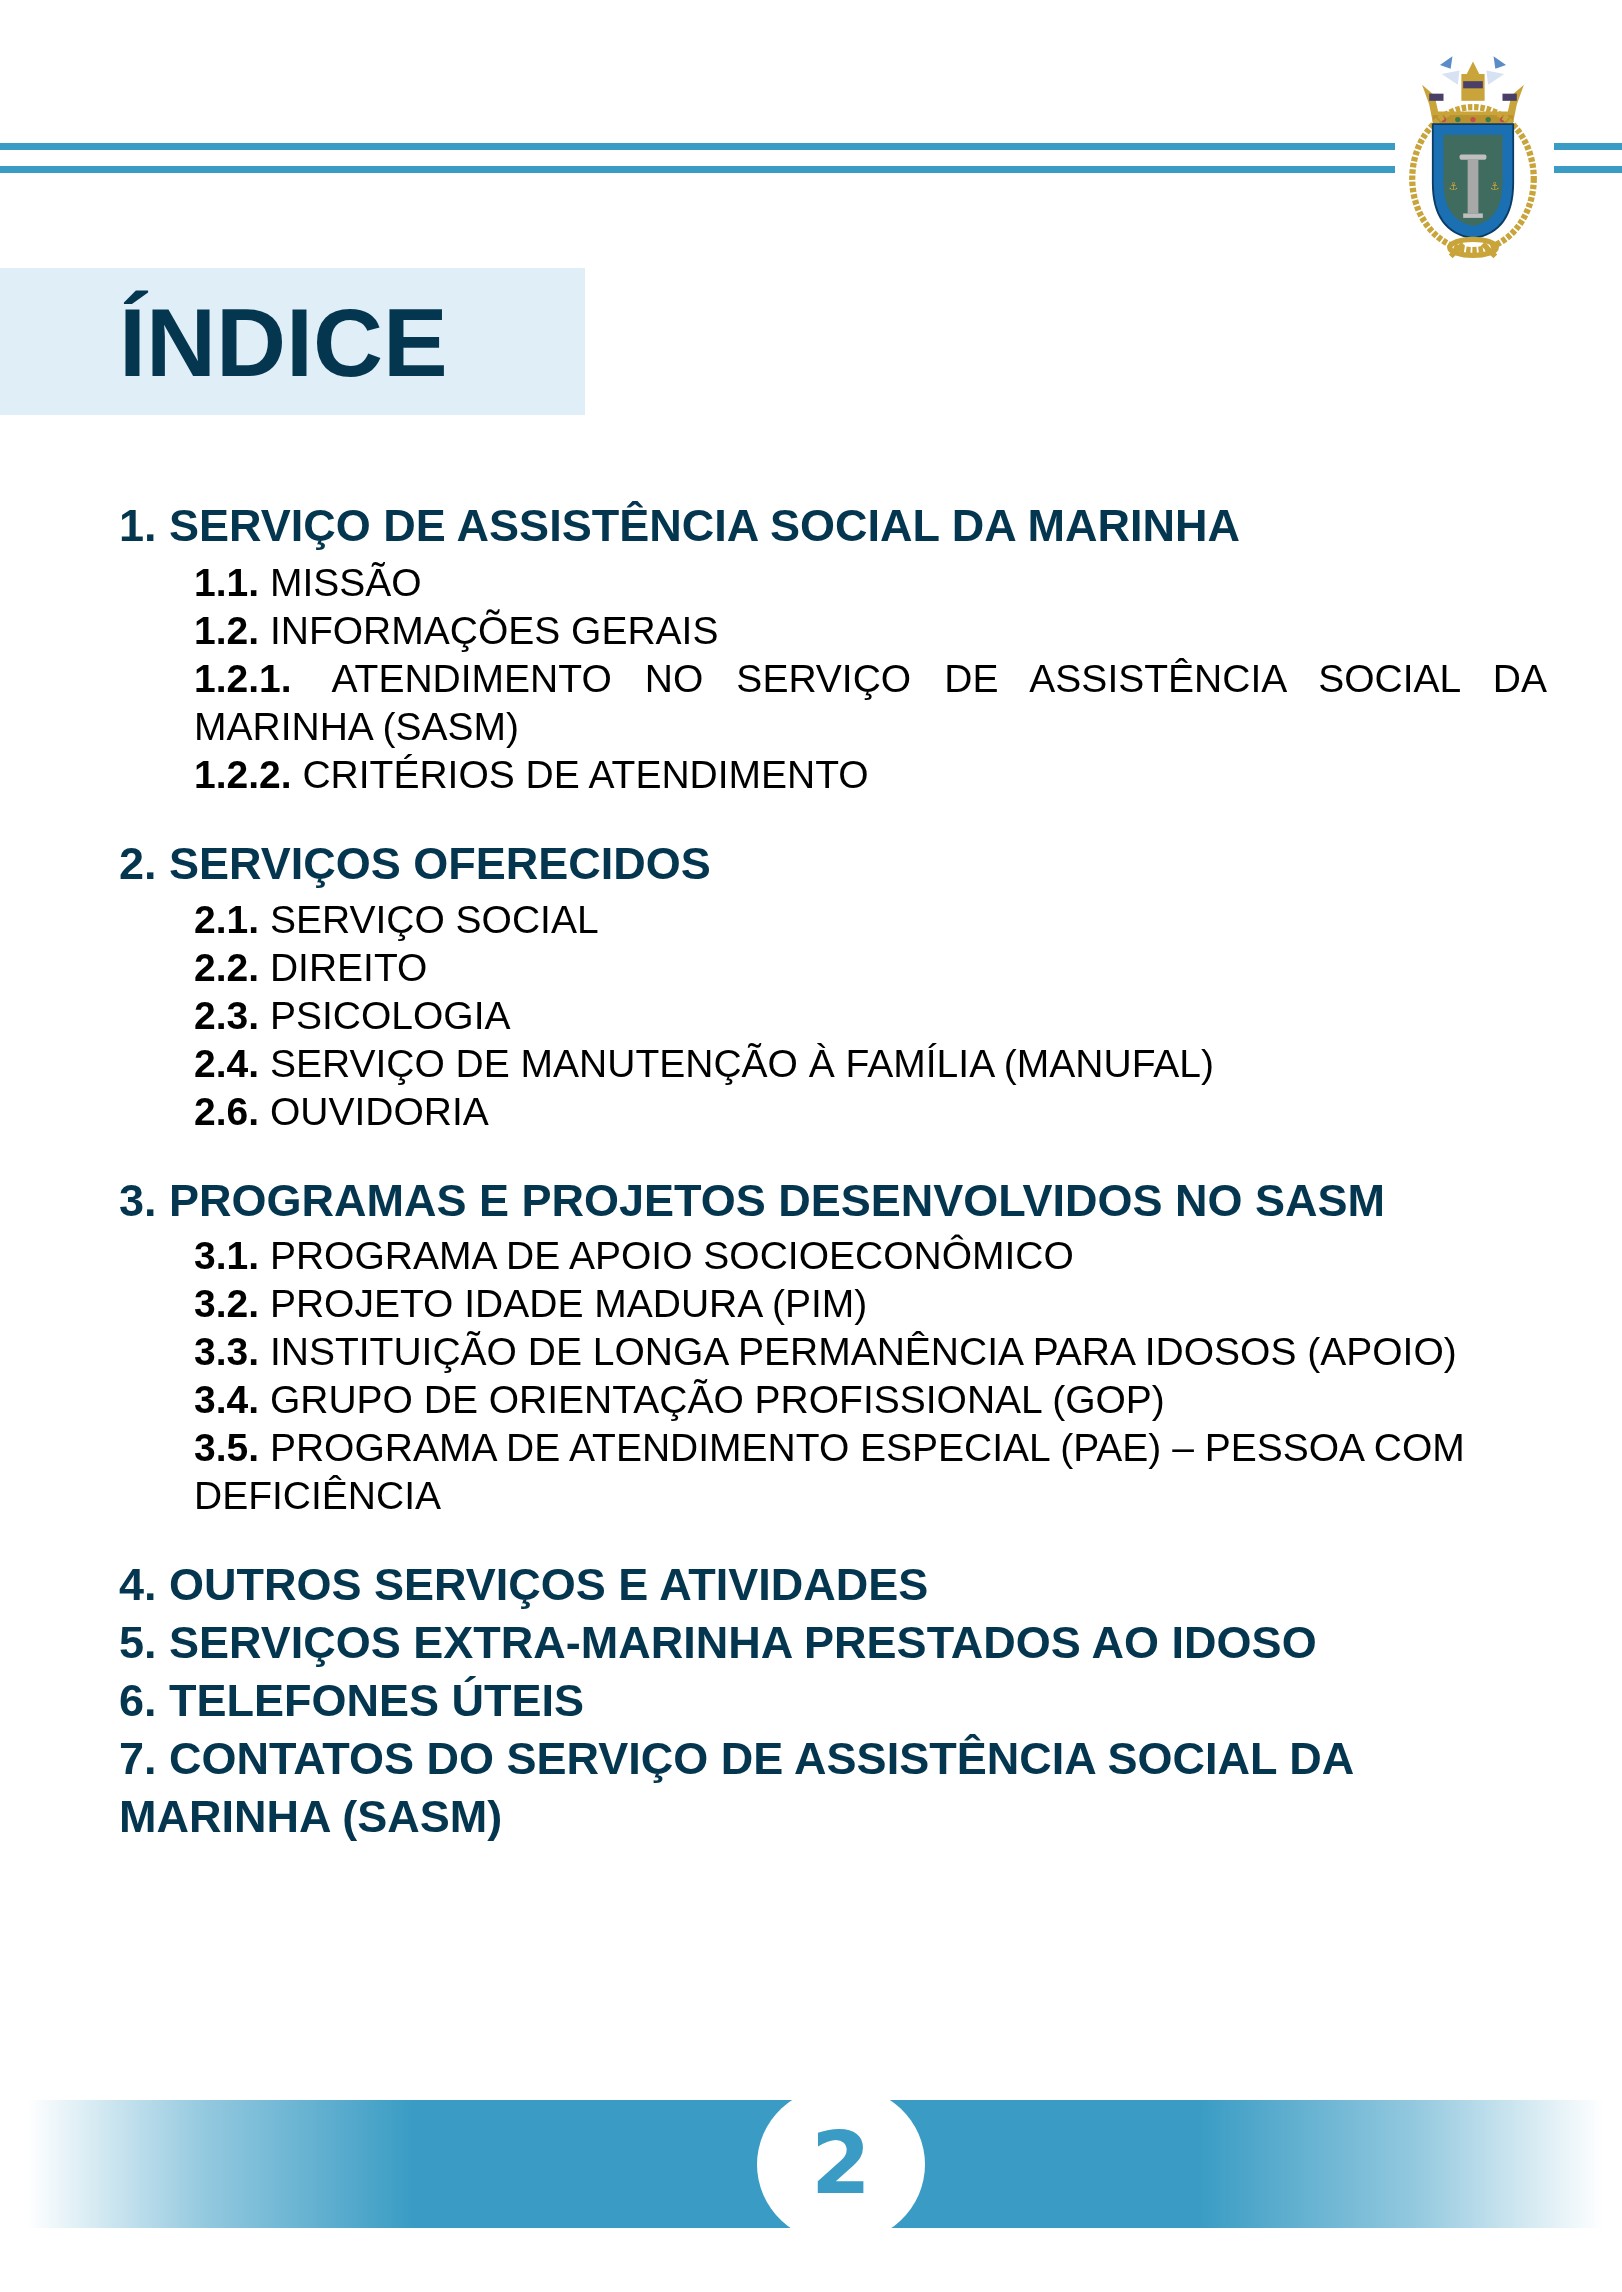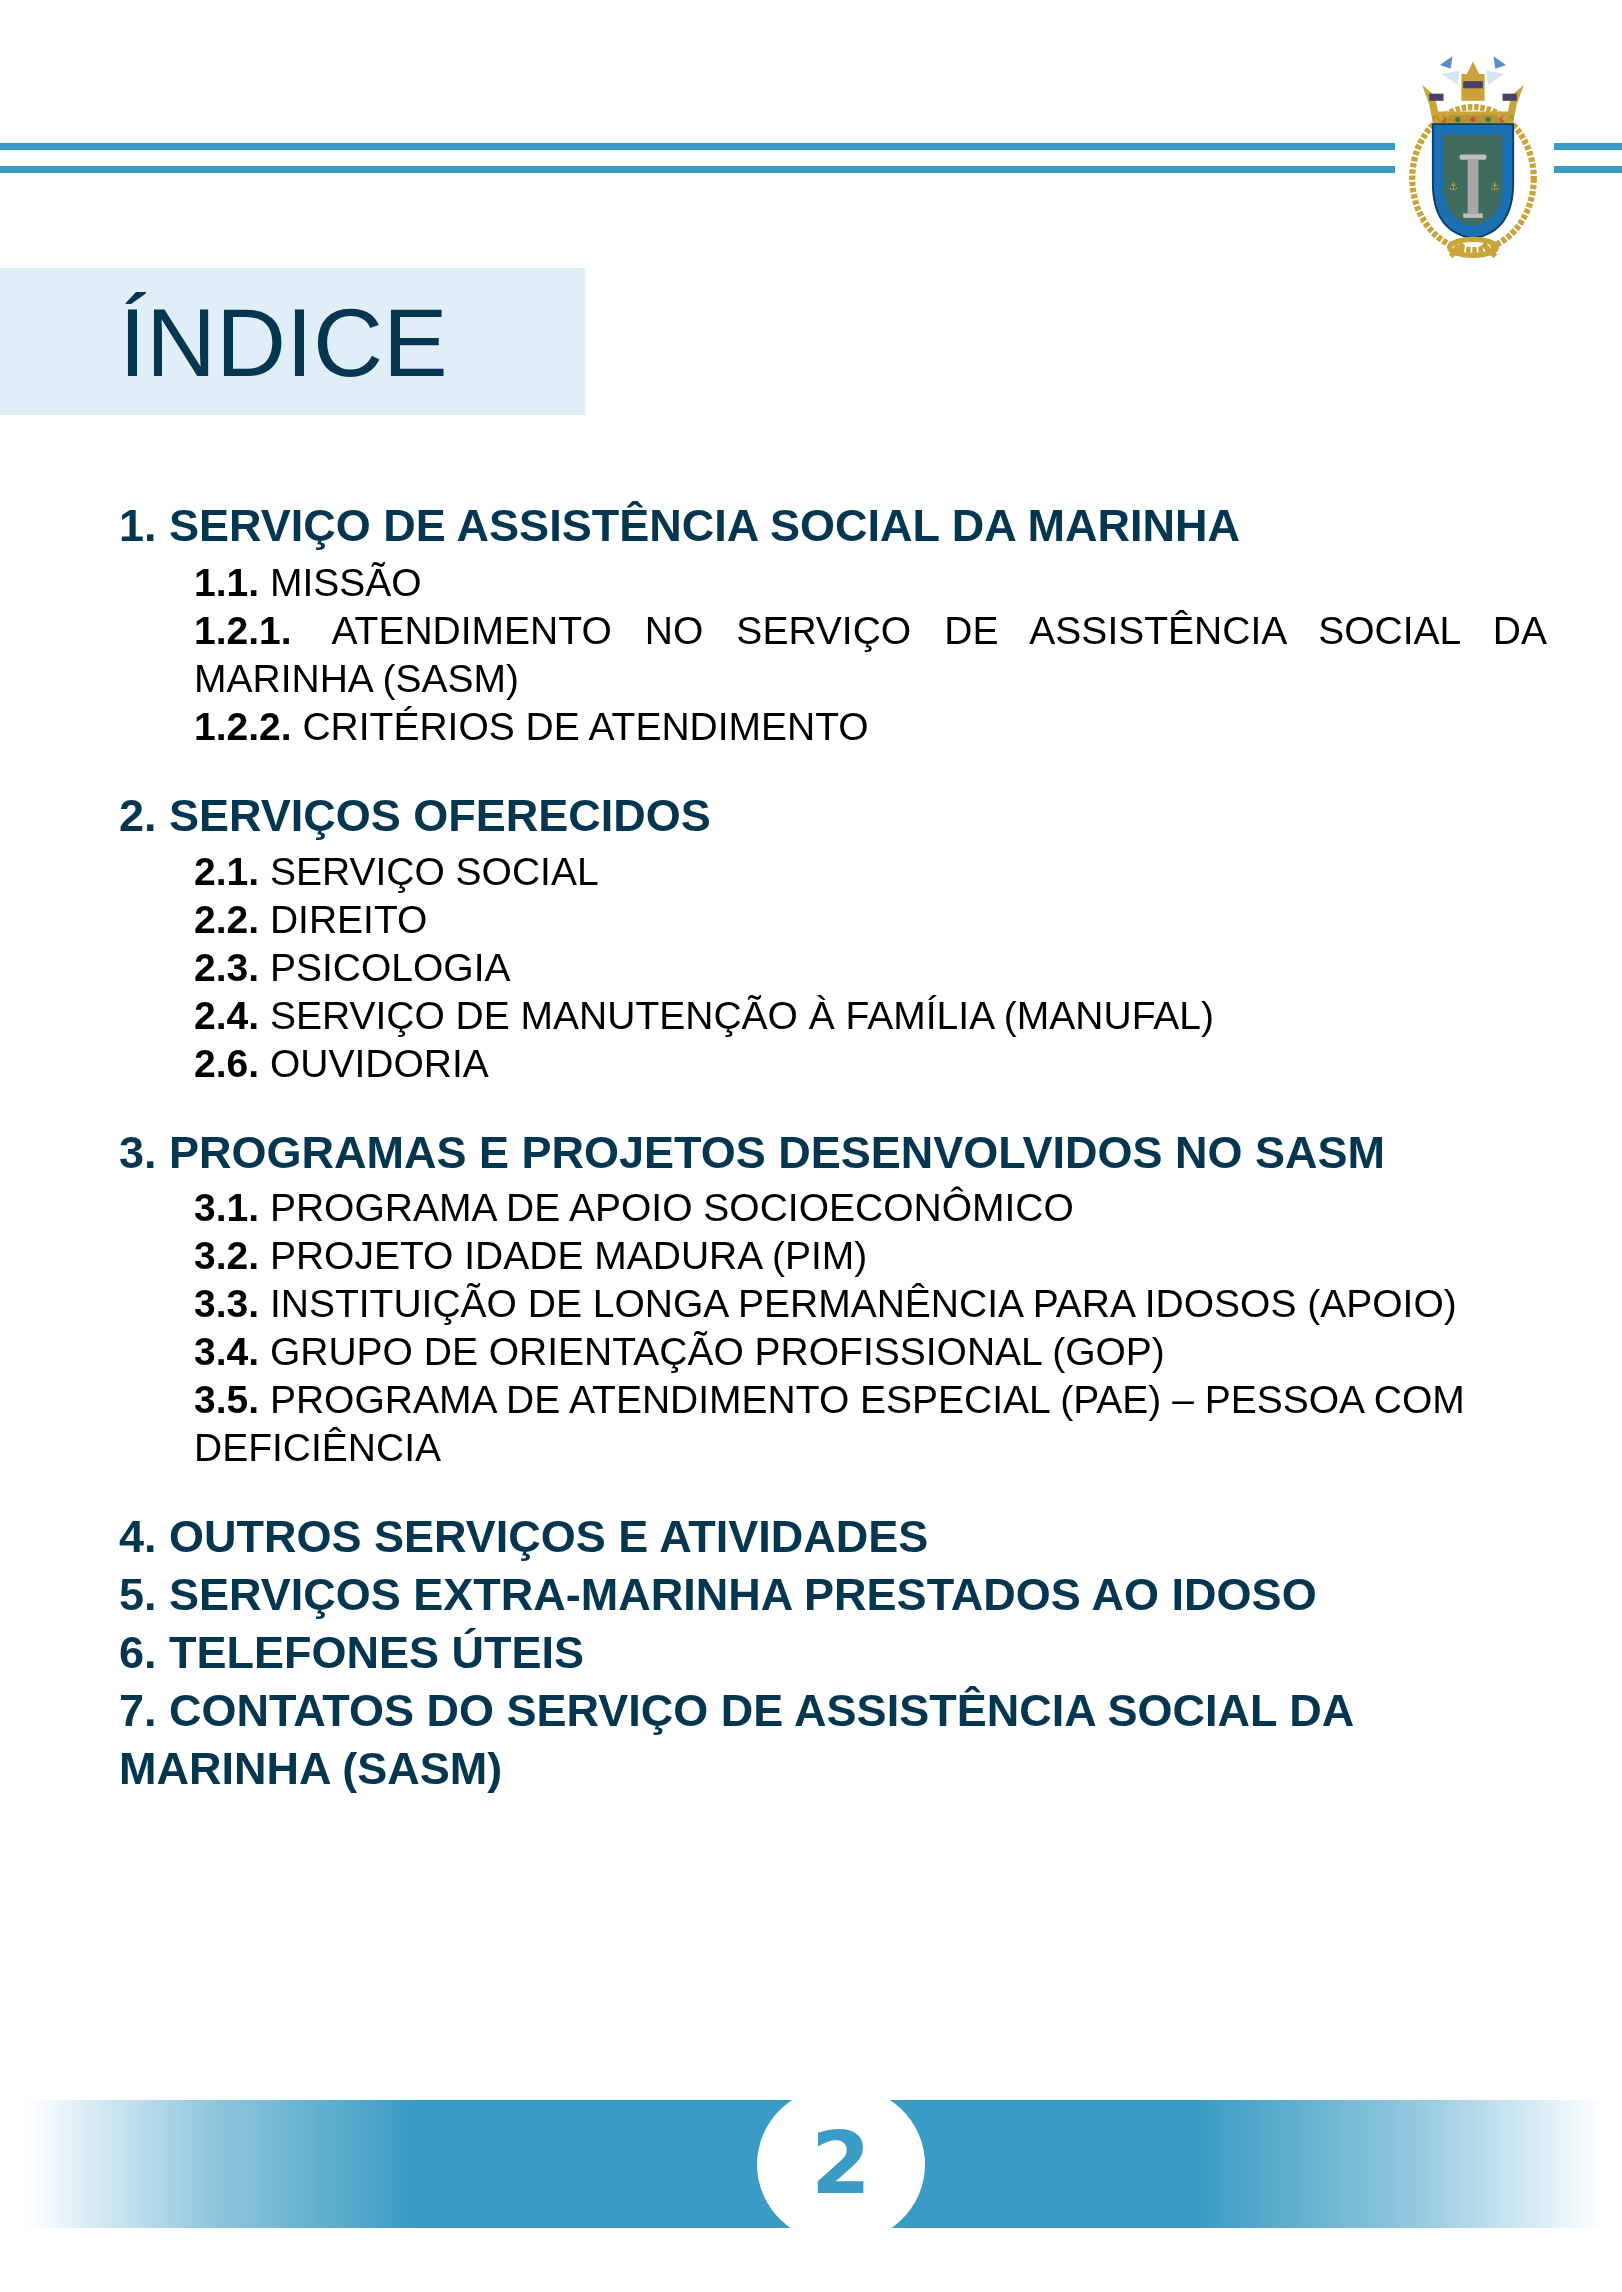--- a/index.html
+++ b/index.html
@@ -15,21 +15,21 @@
   .stripe.right { left: 1554px; width: 69px; }
 
   .crest { position: absolute; left: 1397px; top: 49px; width: 152px; height: 210px; }
 
   .title-block {
     position: absolute; left: 0; top: 268px; width: 585px; height: 147px;
     background: #e0eef7;
   }
   .title-text {
     position: absolute; left: 119px; top: 269px;
-    font-weight: normal; font-size: 97px; line-height: 147px;
+    font-weight: bold; font-size: 97px; line-height: 147px;
     color: #04364f; letter-spacing: 0px; white-space: nowrap;
   }
 
   .toc { position: absolute; left: 119px; top: 497px; width: 1428px; }
   .section { margin: 0; }
   .section + .section { margin-top: 36px; }
   .section.compact + .section.compact { margin-top: 0; }
   .section-title {
     font-weight: bold; font-size: 45px; line-height: 58px; color: #04364f;
     margin: 0; white-space: normal;
@@ -109,20 +109,21 @@
 
 <div class="title-block"></div>
 <h1 class="title-text" style="margin:0;">ÍNDICE</h1>
 
 <div class="toc">
 
   <div class="section">
     <div class="section-title">1. SERVIÇO DE ASSISTÊNCIA SOCIAL DA MARINHA</div>
     <ul class="sub-list" style="margin-top:4px;">
       <li class="sub-item"><span class="sub-num">1.1.</span> <span>MISSÃO</span></li>
+      <li class="sub-item"><span class="sub-num">1.2.</span> <span>INFORMAÇÕES GERAIS</span></li>
       <li class="sub-item spaced"><span class="sub-num">1.2.1.</span> <span>ATENDIMENTO NO SERVIÇO DE ASSISTÊNCIA SOCIAL DA MARINHA (SASM)</span></li>
       <li class="sub-item"><span class="sub-num">1.2.2.</span> <span>CRITÉRIOS DE ATENDIMENTO</span></li>
     </ul>
   </div>
 
   <div class="section">
     <div class="section-title">2. SERVIÇOS OFERECIDOS</div>
     <ul class="sub-list" style="margin-top:2.7px;">
       <li class="sub-item"><span class="sub-num">2.1.</span> <span>SERVIÇO SOCIAL</span></li>
       <li class="sub-item"><span class="sub-num">2.2.</span> <span>DIREITO</span></li>

